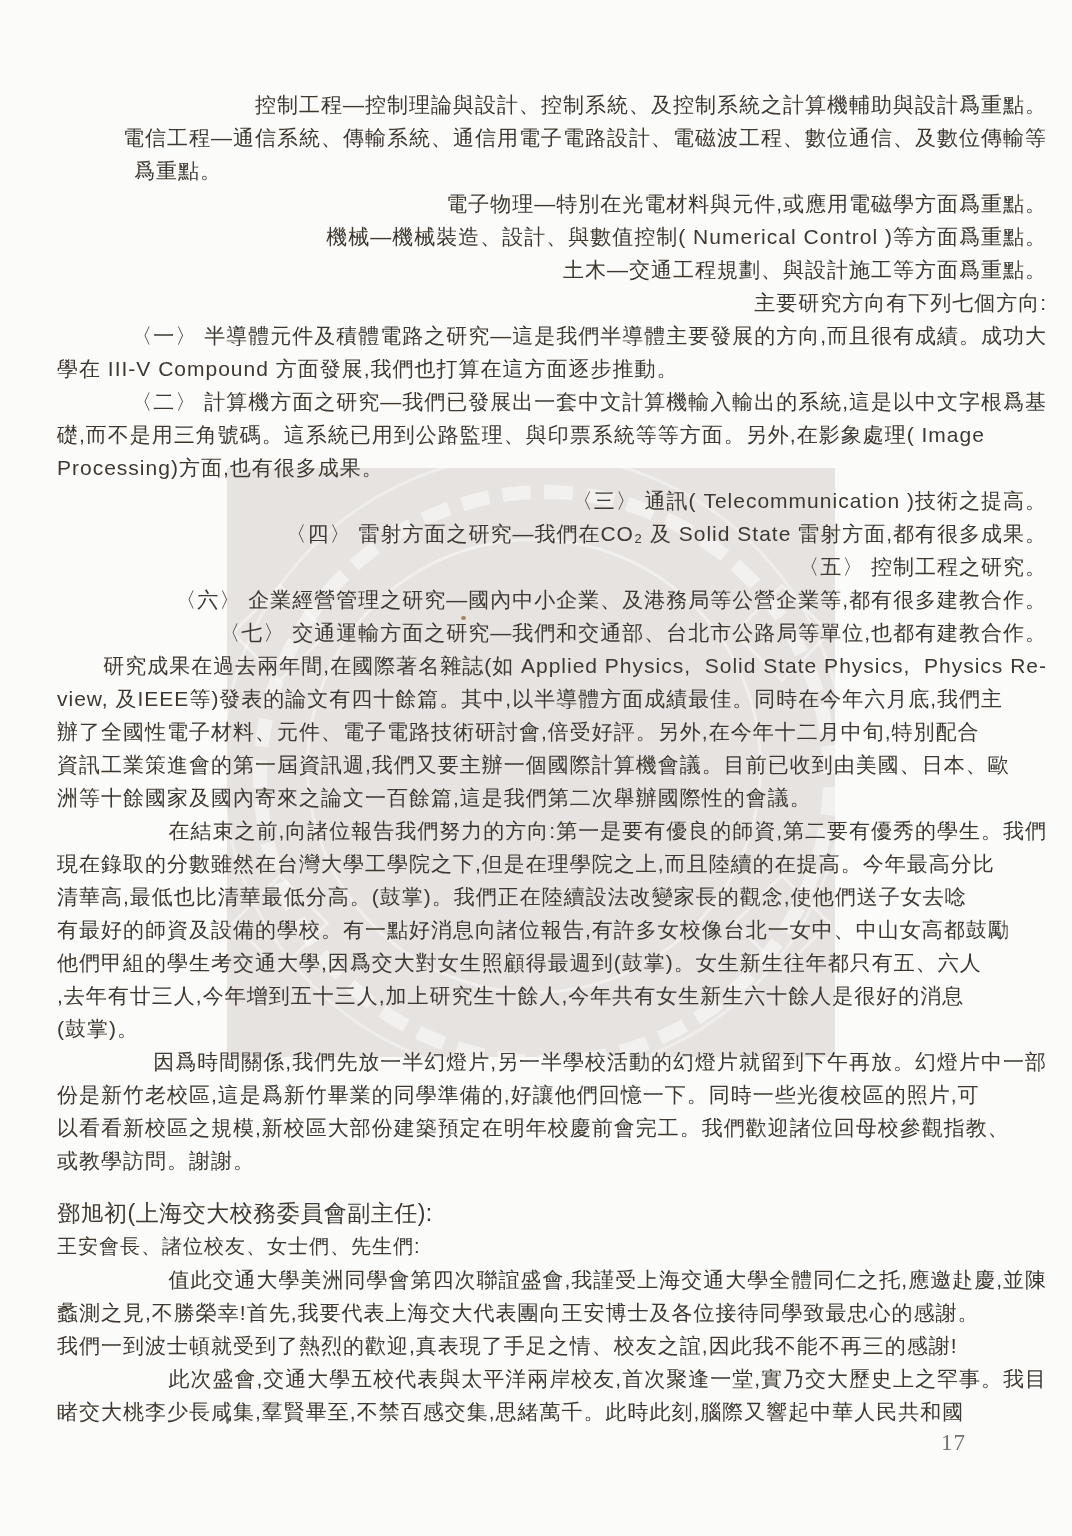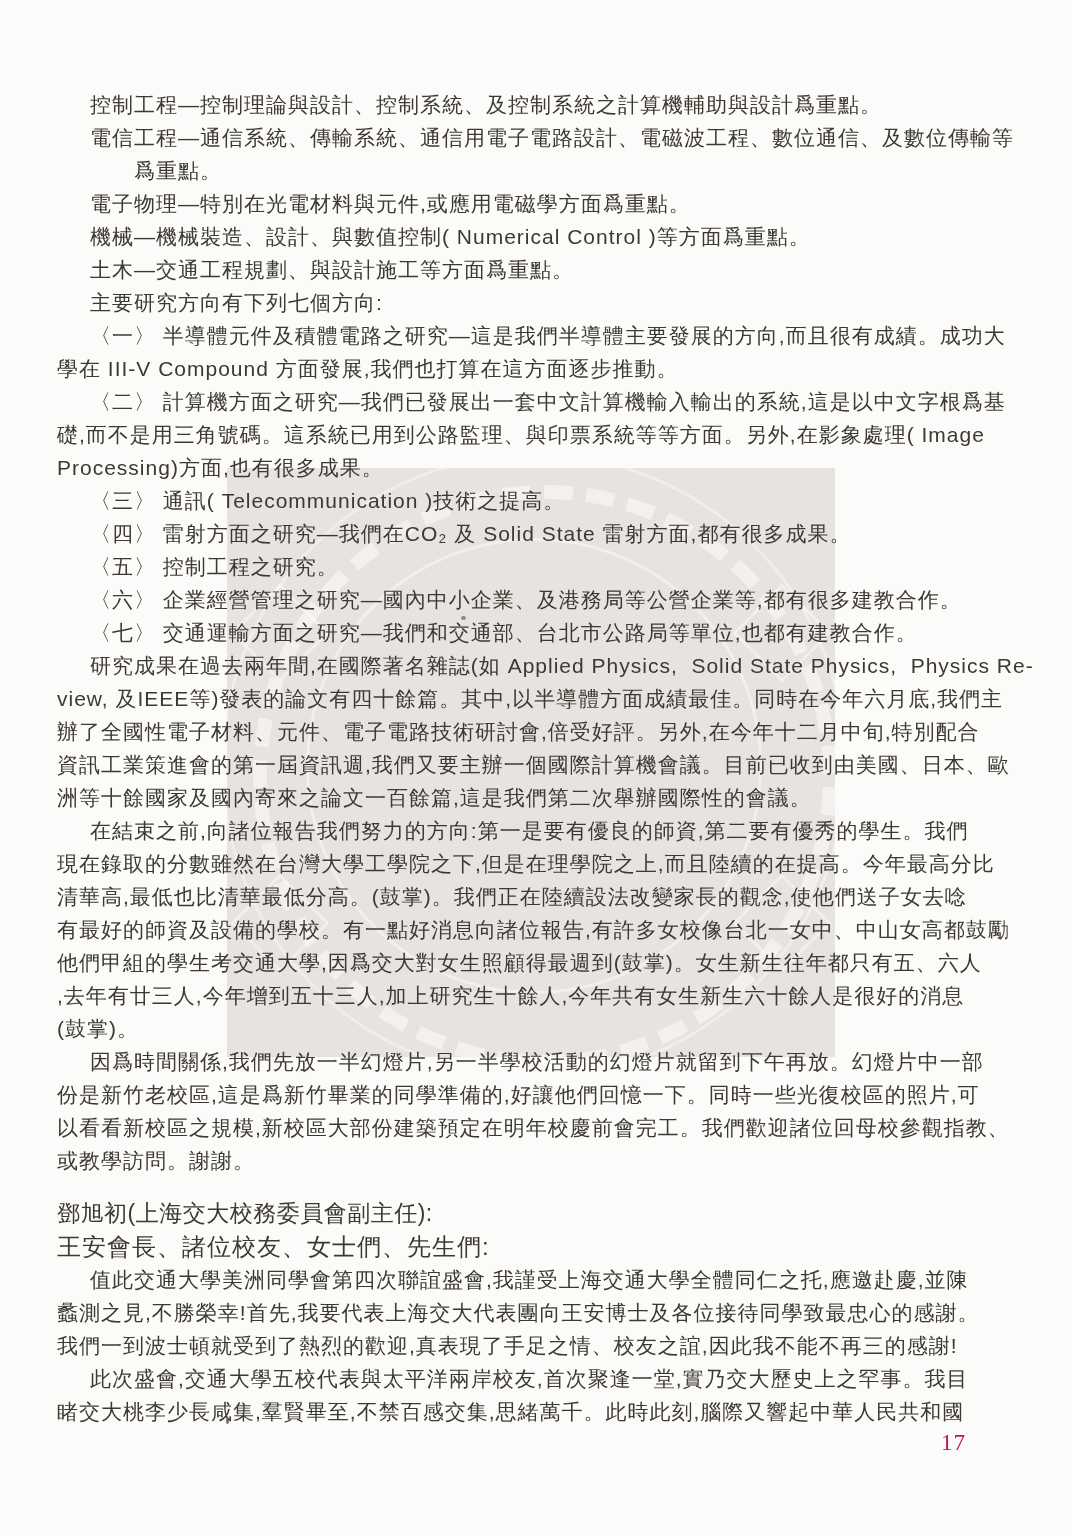--- a/index.html
+++ b/index.html
@@ -37,29 +37,29 @@
   .diamond.d2 { left:520px; top:130px; }
   .diamond.d3 { left:18px;  top:420px; }
   .diamond.d4 { left:520px; top:420px; }
 
   .text-block {
     position:absolute; left:57px; top:88px; width:990px;
     font-size:21px; line-height:33px; letter-spacing:1px;
     white-space:pre;
   }
   .line { height:33px; }
-  .indent-1 { padding-left:33px; }
+  .indent-1 { padding-left:33px;text-align:right; }
   .indent-2 { padding-left:77px; }
   .line.speaker    { font-size:23px; letter-spacing:0.5px; margin-top:20px; }
-  .line.salutation { font-size:24px; letter-spacing:1px; }
+  .line.salutation { font-size:20px; letter-spacing:1px; }
 
   .page-number {
     position:absolute; left:941px; top:1430px;
     font-size:23px; font-family:"Liberation Serif", serif;
-    color:#be185d; letter-spacing:1px;
+    color:#737373; letter-spacing:1px;
   }
   .speck { position:absolute; border-radius:50%; }
   .speck.s1 { left:461px; top:616px; width:5px; height:4px; background:#8f6d3e; opacity:0.8; }
   .speck.s2 { left:226px; top:1417px; width:3px; height:7px; background:#5a544c; opacity:0.8; }
 </style>
 </head>
 <body>
 
 <div class="page" style="--paper: #fbfbf9; --ink: #3e3831; --wm: #e6e3e0;">
 

